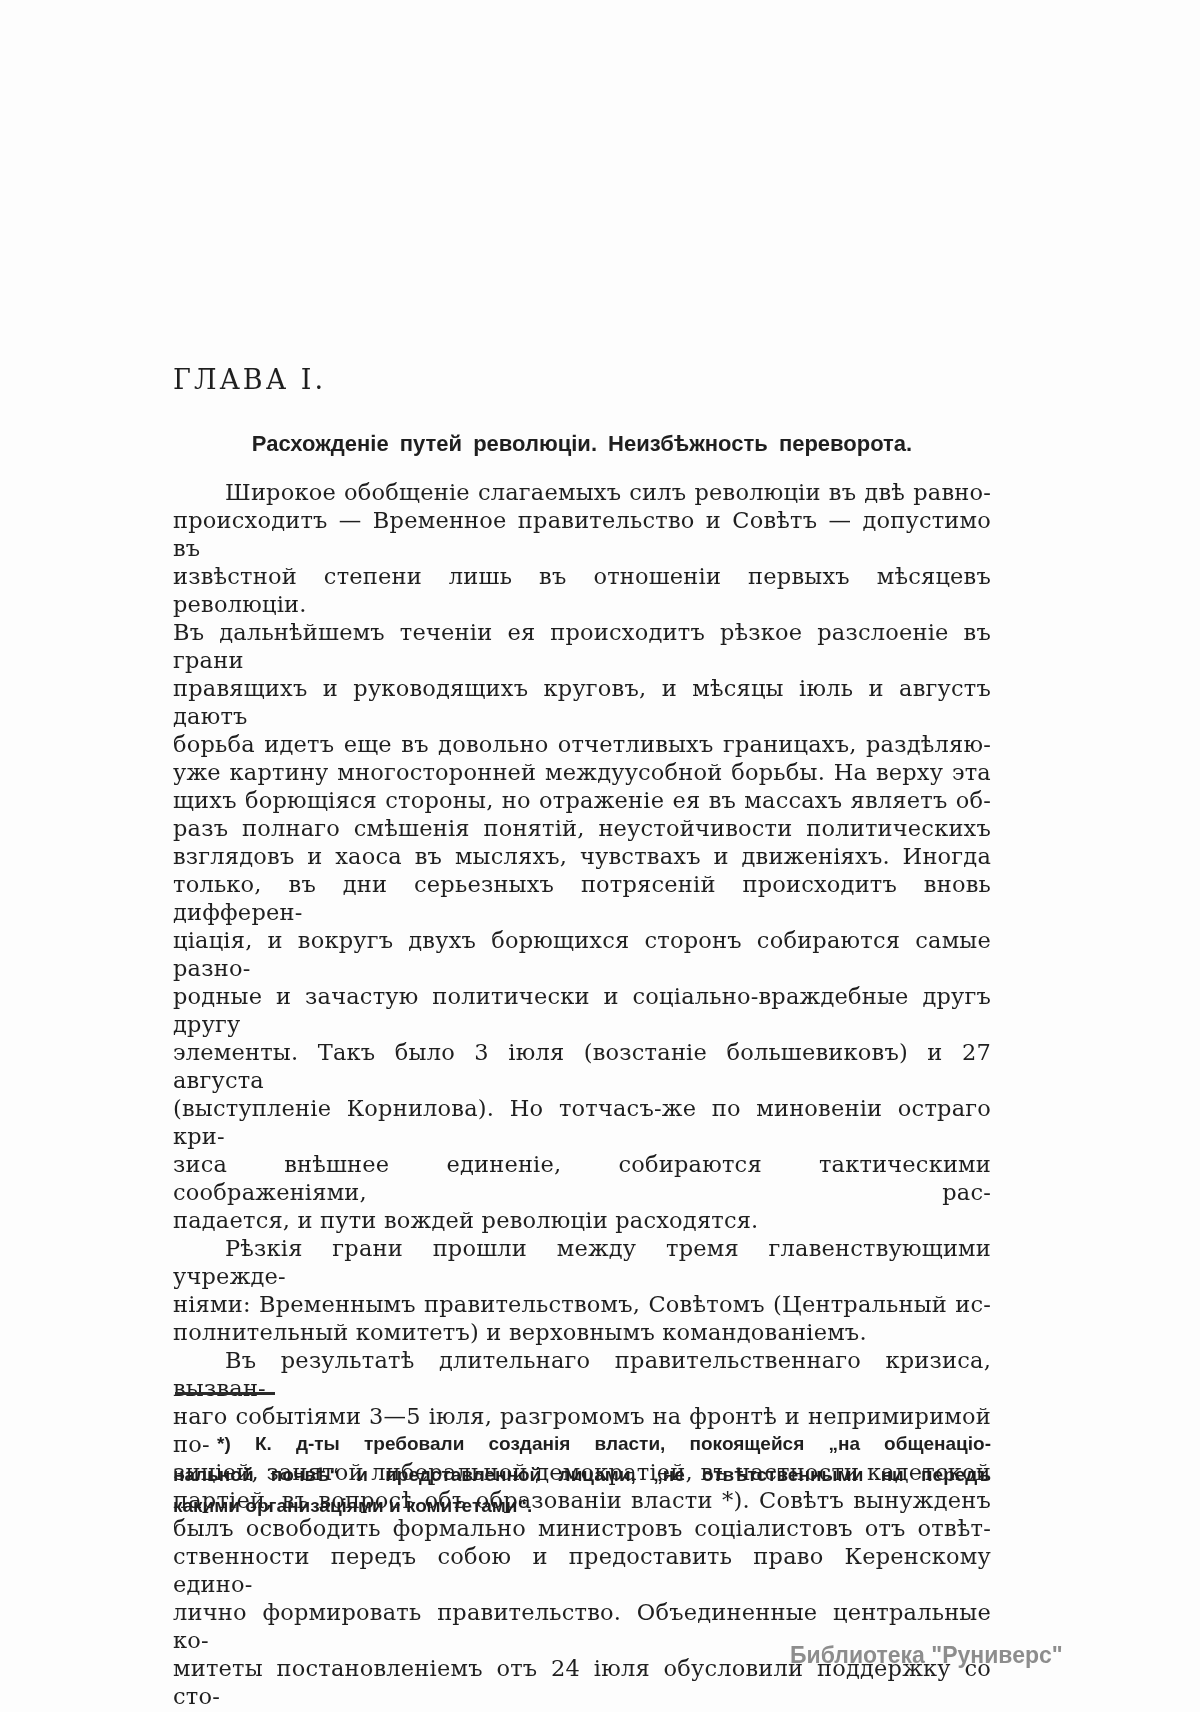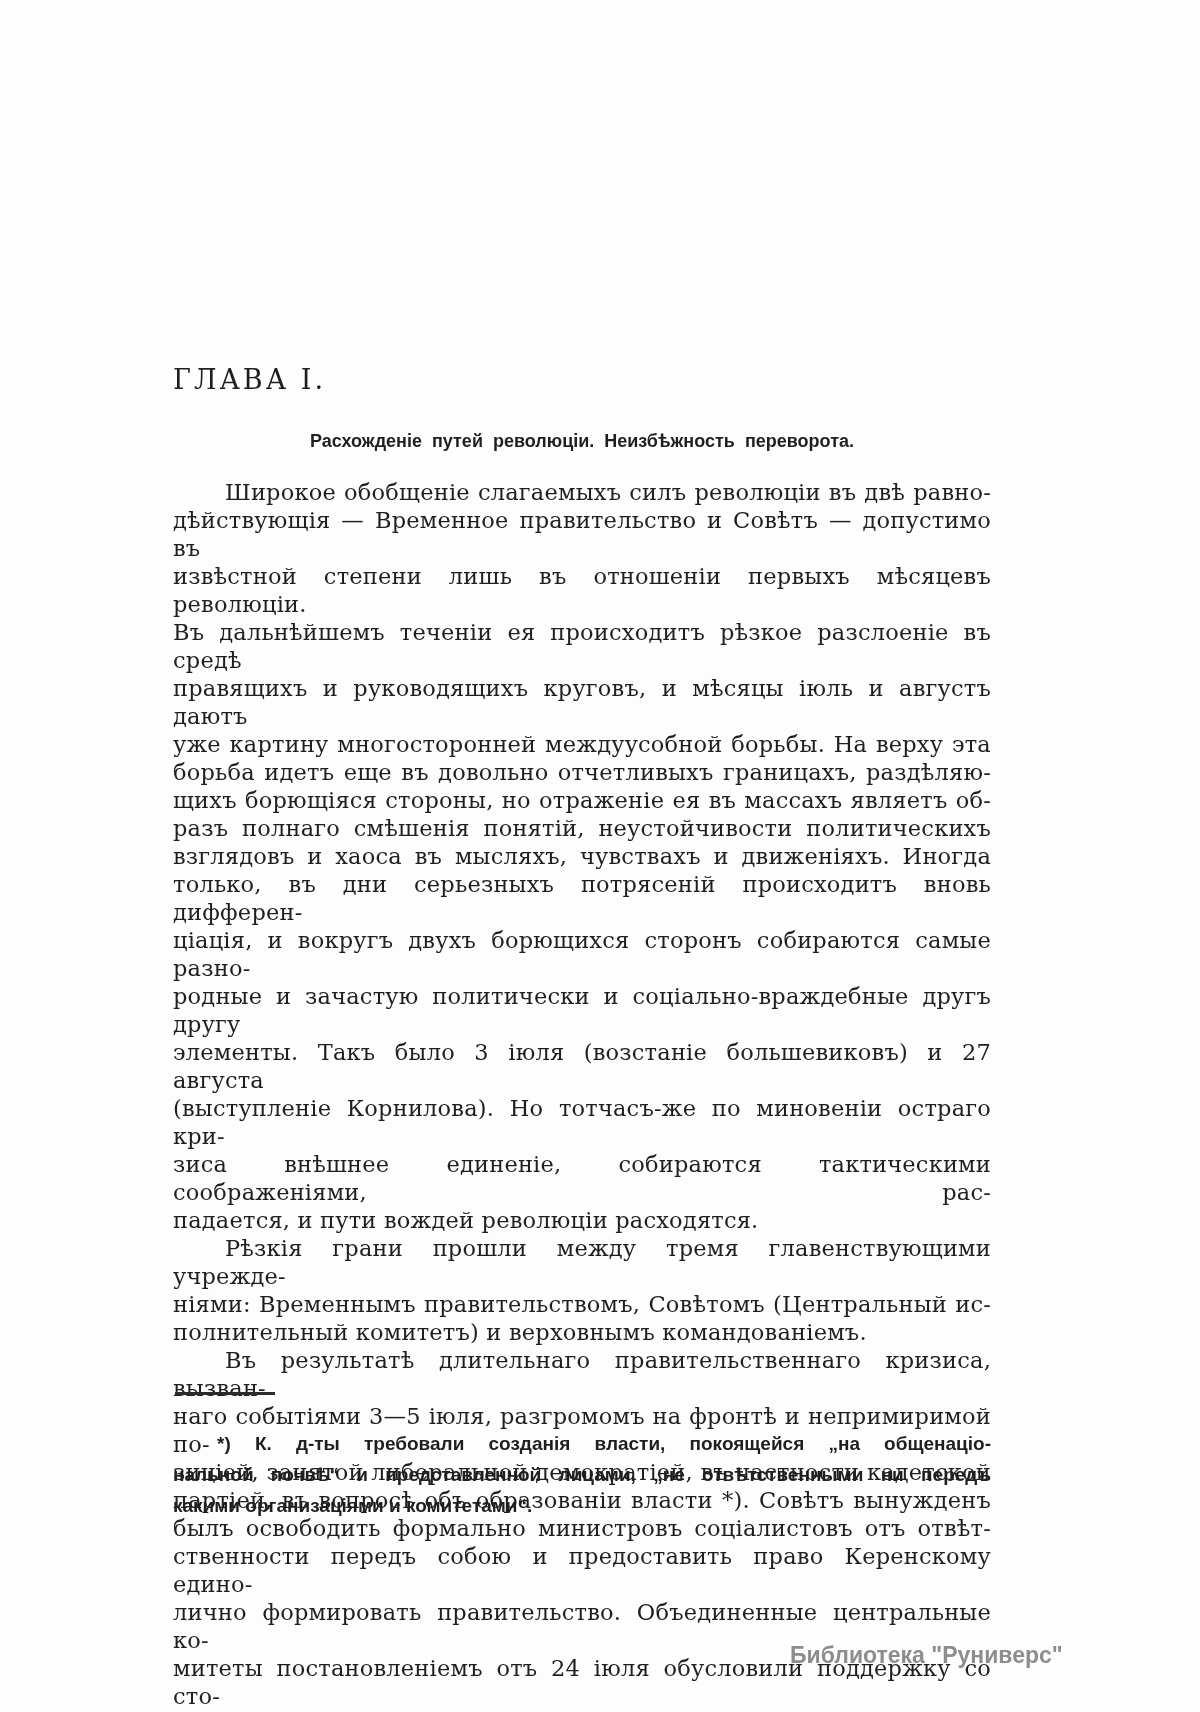--- a/index.html
+++ b/index.html
@@ -21,21 +21,21 @@
     text-align:left;
     font-size:27px;line-height:1.15;
     letter-spacing:3px;
     font-family:"DejaVu Serif", serif;
   }
   .chapter-subtitle{
     position:absolute;left:173px;top:431px;width:818px;
     text-align:center;
     font-family:"Liberation Sans", sans-serif;
     font-weight:bold;
-    font-size:18px;line-height:1.2;
+    font-size:22px;line-height:1.2;
     word-spacing:5px;
   }
   .body-text{
     position:absolute;left:173px;top:478px;width:818px;
     font-size:22.5px;line-height:28px;
     letter-spacing:0.2px;
   }
   .line{
     text-align:justify;
     text-align-last:justify;
@@ -67,26 +67,26 @@
 
 <div class="page">
 
   <div class="chapter-title">ГЛАВА I.</div>
 
   <div class="chapter-subtitle">Расхожденіе путей революціи. Неизбѣжность переворота.</div>
 
   <div class="body-text">
       <div class="para">
         <div class="line first">Широкое обобщеніе слагаемыхъ силъ революціи въ двѣ равно-</div>
-        <div class="line">дѣйствующія — Временное правительство и Совѣтъ — допустимо въ</div>
+        <div class="line">происходитъ — Временное правительство и Совѣтъ — допустимо въ</div>
         <div class="line">извѣстной степени лишь въ отношеніи первыхъ мѣсяцевъ революціи.</div>
-        <div class="line">Въ дальнѣйшемъ теченіи ея происходитъ рѣзкое разслоеніе въ средѣ</div>
+        <div class="line">Въ дальнѣйшемъ теченіи ея происходитъ рѣзкое разслоеніе въ грани</div>
         <div class="line">правящихъ и руководящихъ круговъ, и мѣсяцы іюль и августъ даютъ</div>
+        <div class="line">борьба идетъ еще въ довольно отчетливыхъ границахъ, раздѣляю-</div>
         <div class="line">уже картину многосторонней междуусобной борьбы. На верху эта</div>
-        <div class="line">борьба идетъ еще въ довольно отчетливыхъ границахъ, раздѣляю-</div>
         <div class="line">щихъ борющіяся стороны, но отраженіе ея въ массахъ являетъ об-</div>
         <div class="line">разъ полнаго смѣшенія понятій, неустойчивости политическихъ</div>
         <div class="line">взглядовъ и хаоса въ мысляхъ, чувствахъ и движеніяхъ. Иногда</div>
         <div class="line">только, въ дни серьезныхъ потрясеній происходитъ вновь дифферен-</div>
         <div class="line">ціація, и вокругъ двухъ борющихся сторонъ собираются самые разно-</div>
         <div class="line">родные и зачастую политически и соціально-враждебные другъ другу</div>
         <div class="line">элементы. Такъ было 3 іюля (возстаніе большевиковъ) и 27 августа</div>
         <div class="line">(выступленіе Корнилова). Но тотчасъ-же по миновеніи остраго кри-</div>
         <div class="line">зиса внѣшнее единеніе, собираются тактическими соображеніями, рас-</div>
         <div class="line last">падается, и пути вождей революціи расходятся.</div>

